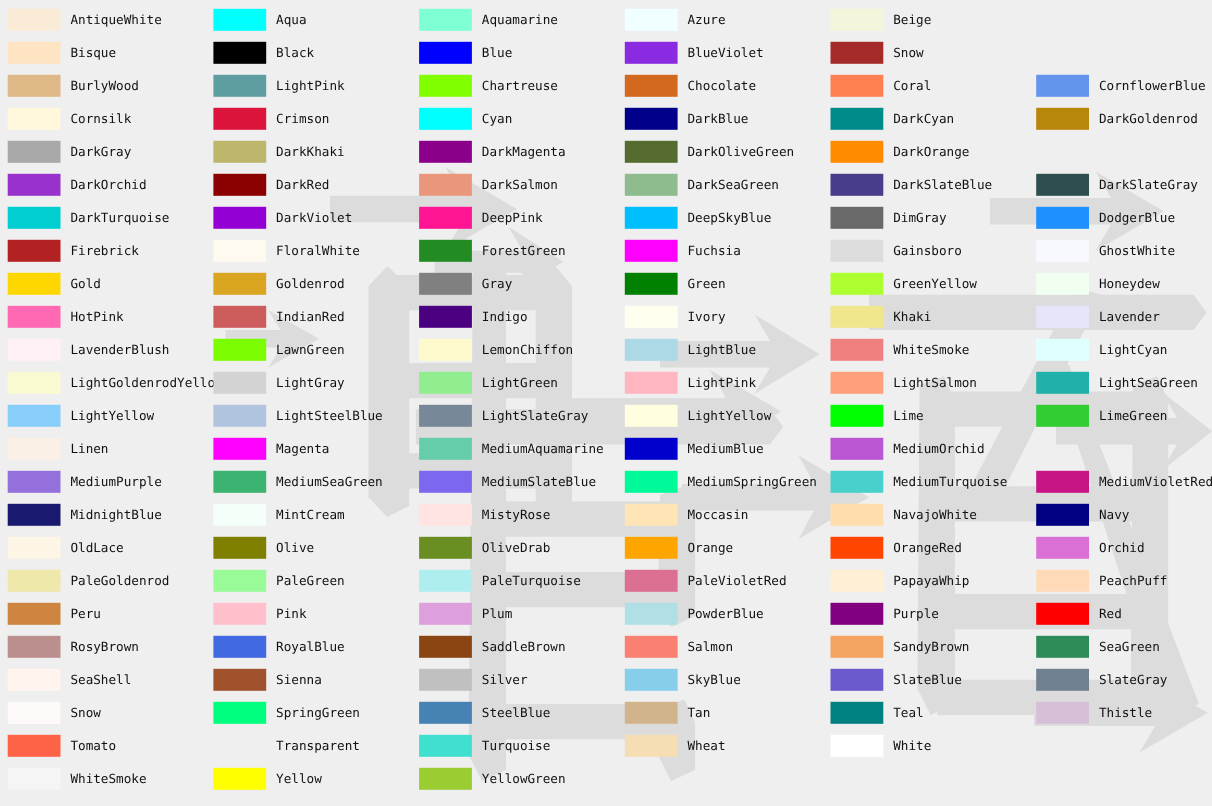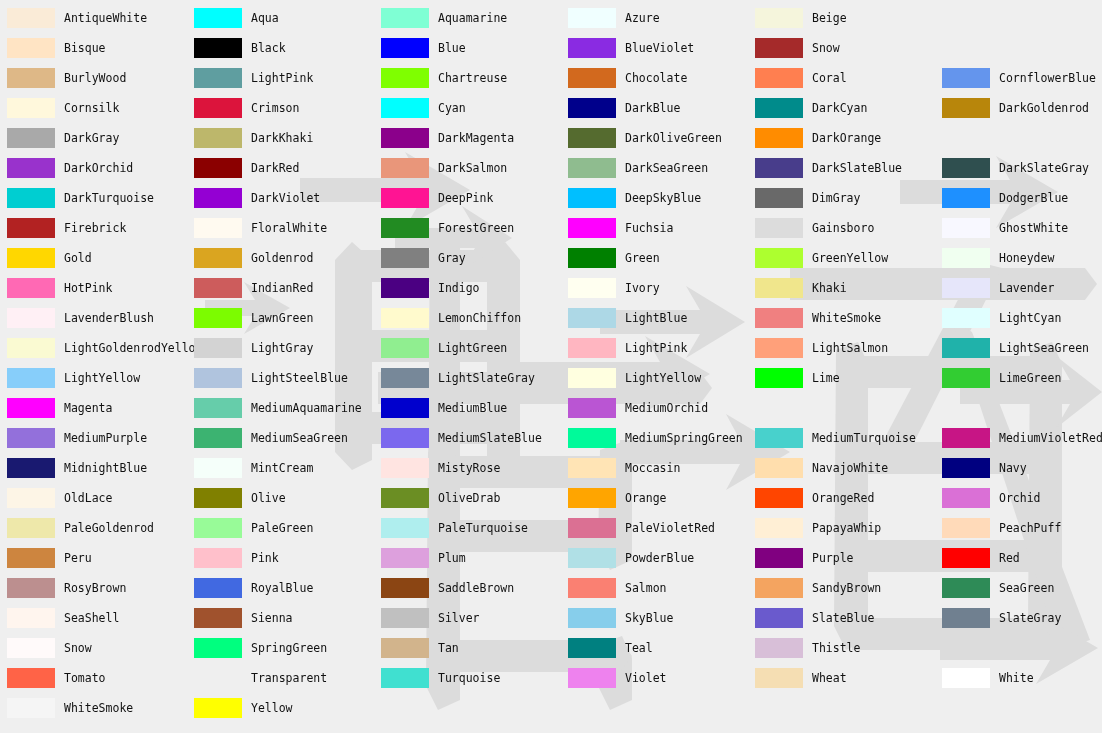--- a/index.html
+++ b/index.html
@@ -440,20 +440,24 @@
         <div class="swatch" title="#00ff00" style="background: rgb(0, 255, 0);"></div>
         <span class="color-label">Lime</span>
       </div>
       <div class="color-cell">
         <div class="swatch" title="#32cd32" style="background: rgb(50, 205, 50);"></div>
         <span class="color-label">LimeGreen</span>
       </div>
     </div>
     <div class="color-row">
       <div class="color-cell">
+        <div class="swatch" title="#faf0e6" style="background: rgb(250, 240, 230);"></div>
+        <span class="color-label">Linen</span>
+      </div>
+      <div class="color-cell">
         <div class="swatch" title="#ff00ff" style="background: rgb(255, 0, 255);"></div>
         <span class="color-label">Magenta</span>
       </div>
       <div class="color-cell">
         <div class="swatch" title="#66cdaa" style="background: rgb(102, 205, 170);"></div>
         <span class="color-label">MediumAquamarine</span>
       </div>
       <div class="color-cell">
         <div class="swatch" title="#0000cd" style="background: rgb(0, 0, 205);"></div>
         <span class="color-label">MediumBlue</span>
@@ -648,20 +652,24 @@
     <div class="color-row">
       <div class="color-cell">
         <div class="swatch" title="#fffafa" style="background: rgb(255, 250, 250);"></div>
         <span class="color-label">Snow</span>
       </div>
       <div class="color-cell">
         <div class="swatch" title="#00ff7f" style="background: rgb(0, 255, 127);"></div>
         <span class="color-label">SpringGreen</span>
       </div>
       <div class="color-cell">
+        <div class="swatch" title="#4682b4" style="background: rgb(70, 130, 180);"></div>
+        <span class="color-label">SteelBlue</span>
+      </div>
+      <div class="color-cell">
         <div class="swatch" title="#d2b48c" style="background: rgb(210, 180, 140);"></div>
         <span class="color-label">Tan</span>
       </div>
       <div class="color-cell">
         <div class="swatch" title="#008080" style="background: rgb(0, 128, 128);"></div>
         <span class="color-label">Teal</span>
       </div>
       <div class="color-cell">
         <div class="swatch" title="#d8bfd8" style="background: rgb(216, 191, 216);"></div>
         <span class="color-label">Thistle</span>
@@ -674,38 +682,38 @@
       </div>
       <div class="color-cell">
         <div class="swatch is-empty" title="transparent"></div>
         <span class="color-label">Transparent</span>
       </div>
       <div class="color-cell">
         <div class="swatch" title="#40e0d0" style="background: rgb(64, 224, 208);"></div>
         <span class="color-label">Turquoise</span>
       </div>
       <div class="color-cell">
-        <div class="swatch" title="#ee82ee" style="background: rgb(238, 130, 238);"></div>
-        <span class="color-label">Violet</span>
-      </div>
-      <div class="color-cell">
         <div class="swatch" title="#f5deb3" style="background: rgb(245, 222, 179);"></div>
         <span class="color-label">Wheat</span>
       </div>
       <div class="color-cell">
         <div class="swatch" title="#ffffff" style="background: rgb(255, 255, 255);"></div>
         <span class="color-label">White</span>
       </div>
     </div>
     <div class="color-row">
       <div class="color-cell">
         <div class="swatch" title="#f5f5f5" style="background: rgb(245, 245, 245);"></div>
         <span class="color-label">WhiteSmoke</span>
       </div>
       <div class="color-cell">
         <div class="swatch" title="#ffff00" style="background: rgb(255, 255, 0);"></div>
         <span class="color-label">Yellow</span>
+      </div>
+      <div class="color-cell">
+        <div class="swatch" title="#9acd32" style="background: rgb(154, 205, 50);"></div>
+        <span class="color-label">YellowGreen</span>
       </div>
       <div class="color-cell"></div>
       <div class="color-cell"></div>
       <div class="color-cell"></div>
     </div>
   </main>
 
 </body></html>

